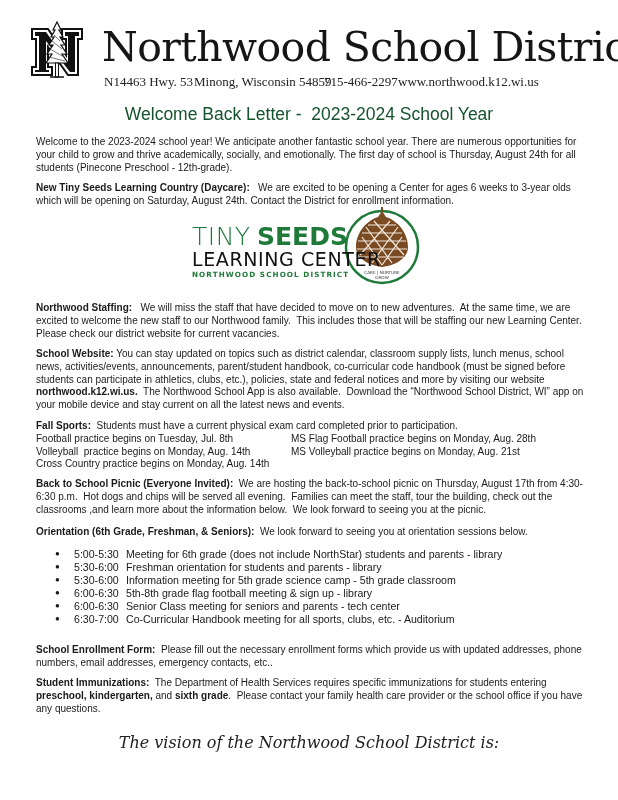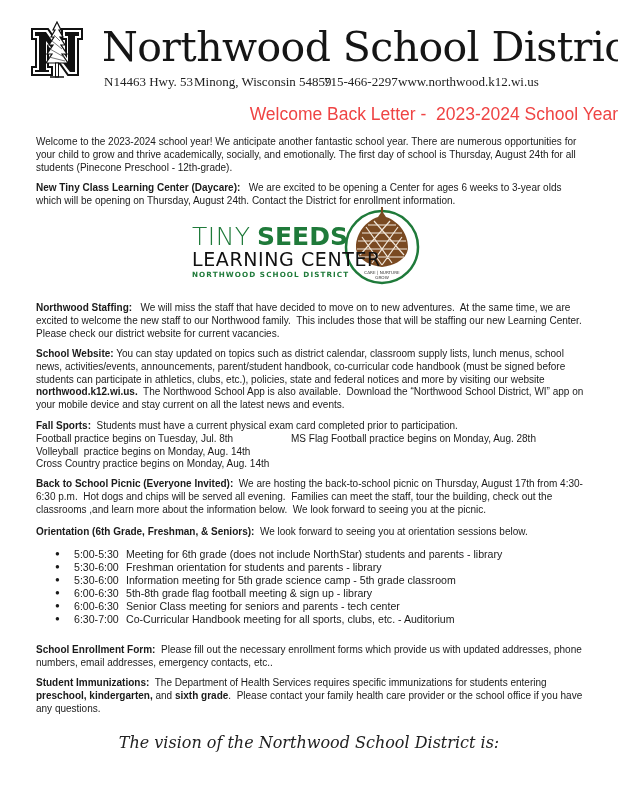--- a/index.html
+++ b/index.html
@@ -4,21 +4,21 @@
 <style>
   html, body { margin: 0; padding: 0; background: #ffffff; }
   body { width: 618px; height: 800px; position: relative; overflow: hidden; color: #111; }
   .abs { position: absolute; }
 
   
   .logo { left: 30px; top: 21px; width: 54px; height: 58px; }
   .title { left: 102px; top: 22px; font-family: "DejaVu Serif", "Liberation Serif", serif; font-size: 41px; letter-spacing: -0.6px; color: #151515; white-space: nowrap; line-height: 50px; }
   .addr { top: 74px; font-family: "Liberation Serif", serif; font-size: 13px; color: #222; white-space: nowrap; }
 
-  .doc-title { left: 0; width: 618px; top: 104px; text-align: right; font-family: "Liberation Sans", sans-serif; font-size: 17.5px; color: #ef4444; }
+  .doc-title { left: 0; width: 618px; top: 104px; text-align: center; font-family: "Liberation Sans", sans-serif; font-size: 17.5px; color: #14532d; }
 
   .para { left: 36px; width: 548px; font-family: "Liberation Sans", sans-serif; font-size: 10px; line-height: 12.8px; color: #1a1a1a; }
   .para b, .para .b { font-weight: bold; }
 
   .tiny-logo { left: 186px; top: 207px; width: 240px; height: 86px; }
 
   .sports-row { display: flex; }
   .sports-row .c1 { width: 255px; }
 
   .orient-list { left: 52px; top: 548px; width: 520px; font-family: "Liberation Sans", sans-serif; font-size: 10.6px; line-height: 12.9px; margin: 0; padding: 0; list-style: none; color: #1a1a1a; }
@@ -47,21 +47,21 @@
 <div class="abs addr" style="left:104px">N14463 Hwy. 53</div>
 <div class="abs addr" style="left:194px">Minong, Wisconsin 54859</div>
 <div class="abs addr" style="left:324px">715-466-2297</div>
 <div class="abs addr" style="left:398px">www.northwood.k12.wi.us</div>
 
 <div class="abs doc-title" style="white-space:pre">Welcome Back Letter -  2023-2024 School Year</div>
 
 <div class="abs para" style="top:136px">Welcome to the 2023-2024 school year!  We anticipate another fantastic school year.  There are numerous opportunities for your child to grow and thrive academically, socially, and emotionally.  The first day of school is Thursday, August 24th for all students (Pinecone Preschool - 12th-grade).</div>
 
 <div class="abs para" style="top:182px">
-  <b>New Tiny Class Learning Center (Daycare):</b><span style="white-space:pre-wrap">   We are excited to be opening a Center for ages 6 weeks to 3-year olds which will be opening on Thursday, August 24th. Contact the District for enrollment information.</span>
+  <b>New Tiny Seeds Learning Country (Daycare):</b><span style="white-space:pre-wrap">   We are excited to be opening a Center for ages 6 weeks to 3-year olds which will be opening on Saturday, August 24th. Contact the District for enrollment information.</span>
 </div>
 
 <div class="abs tiny-logo">
   <svg width="240" height="86" viewBox="0 0 240 86">
 
     <circle cx="196" cy="40" r="36" fill="none" stroke="#1f7a3a" stroke-width="2.5"></circle>
 
     <g>
       <path d="M196 4 L200 10 C212 14 222 26 222 40 C222 50 212 58 196 60 C180 58 170 50 170 40 C170 26 180 14 192 10 Z" fill="#7a4a22"></path>
       <path d="M176 26 L216 26 M172 34 L220 34 M171 42 L221 42 M174 50 L218 50 M182 18 L210 18" stroke="#f2e8dc" stroke-width="1.2"></path>
@@ -87,20 +87,21 @@
 </div>
 
 <div class="abs para" style="top:420px">
   <div><b>Fall Sports:</b><span style="white-space:pre-wrap">  Students must have a current physical exam card completed prior to participation.</span></div>
   <div class="sports-row">
     <span class="c1">Football practice begins on Tuesday, Jul. 8th</span>
     <span>MS Flag Football practice begins on Monday, Aug. 28th</span>
   </div>
   <div class="sports-row">
     <span class="c1" style="white-space:pre">Volleyball  practice begins on Monday, Aug. 14th</span>
+    <span>MS Volleyball practice begins on Monday, Aug. 21st</span>
   </div>
   <div class="sports-row">
     <span class="c1" style="white-space:nowrap">Cross Country practice begins on Monday, Aug. 14th</span>
   </div>
 </div>
 
 <div class="abs para" style="top:478px">
   <b>Back to School Picnic (Everyone Invited):</b><span style="white-space:pre-wrap">  We are hosting the back-to-school picnic on Thursday, August 17th from 4:30-6:30 p.m.  Hot dogs and chips will be served all evening.  Families can meet the staff, tour the building, check out the classrooms ,and learn more about the information below.  We look forward to seeing you at the picnic.</span>
 </div>
 

